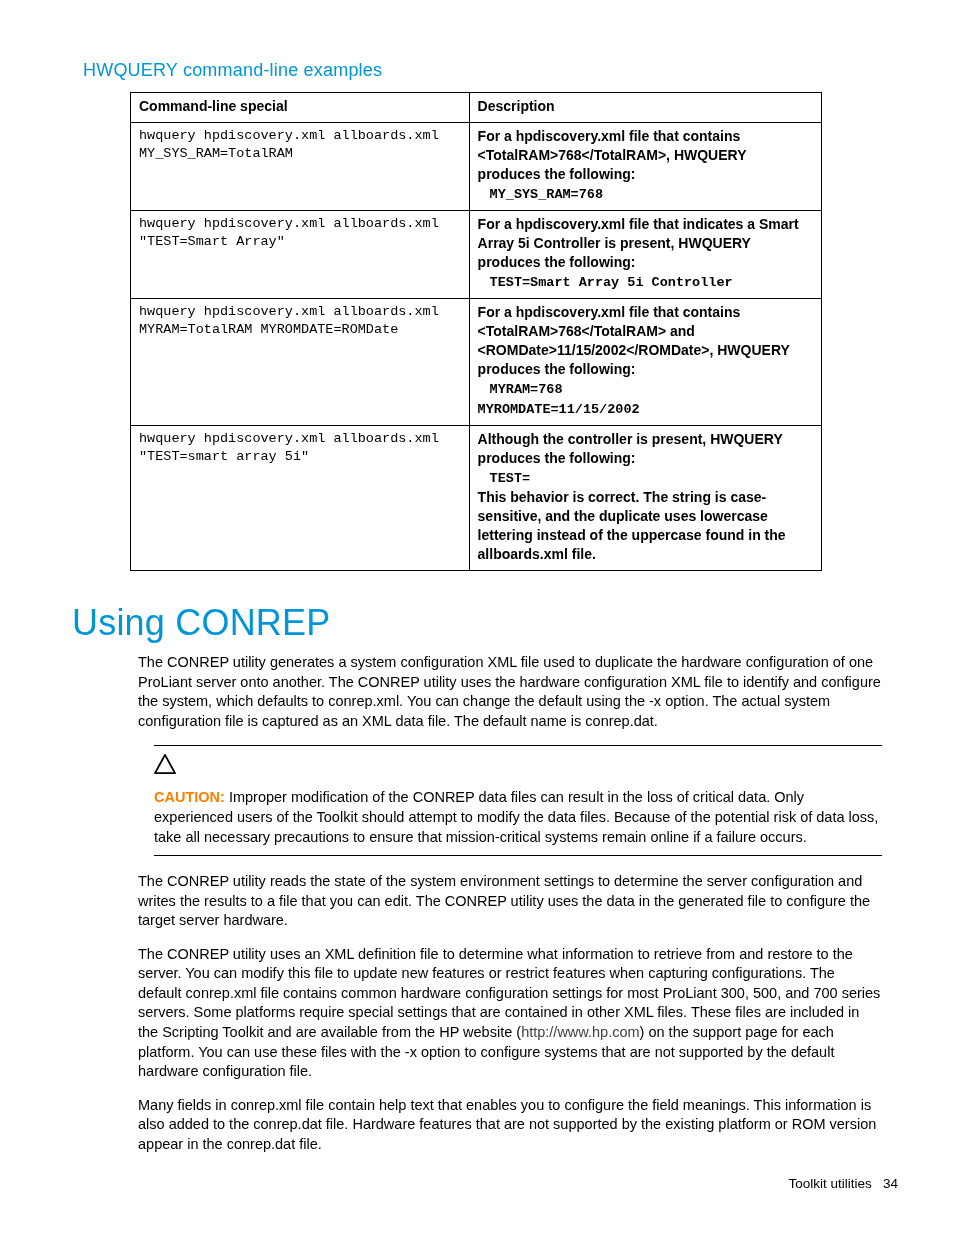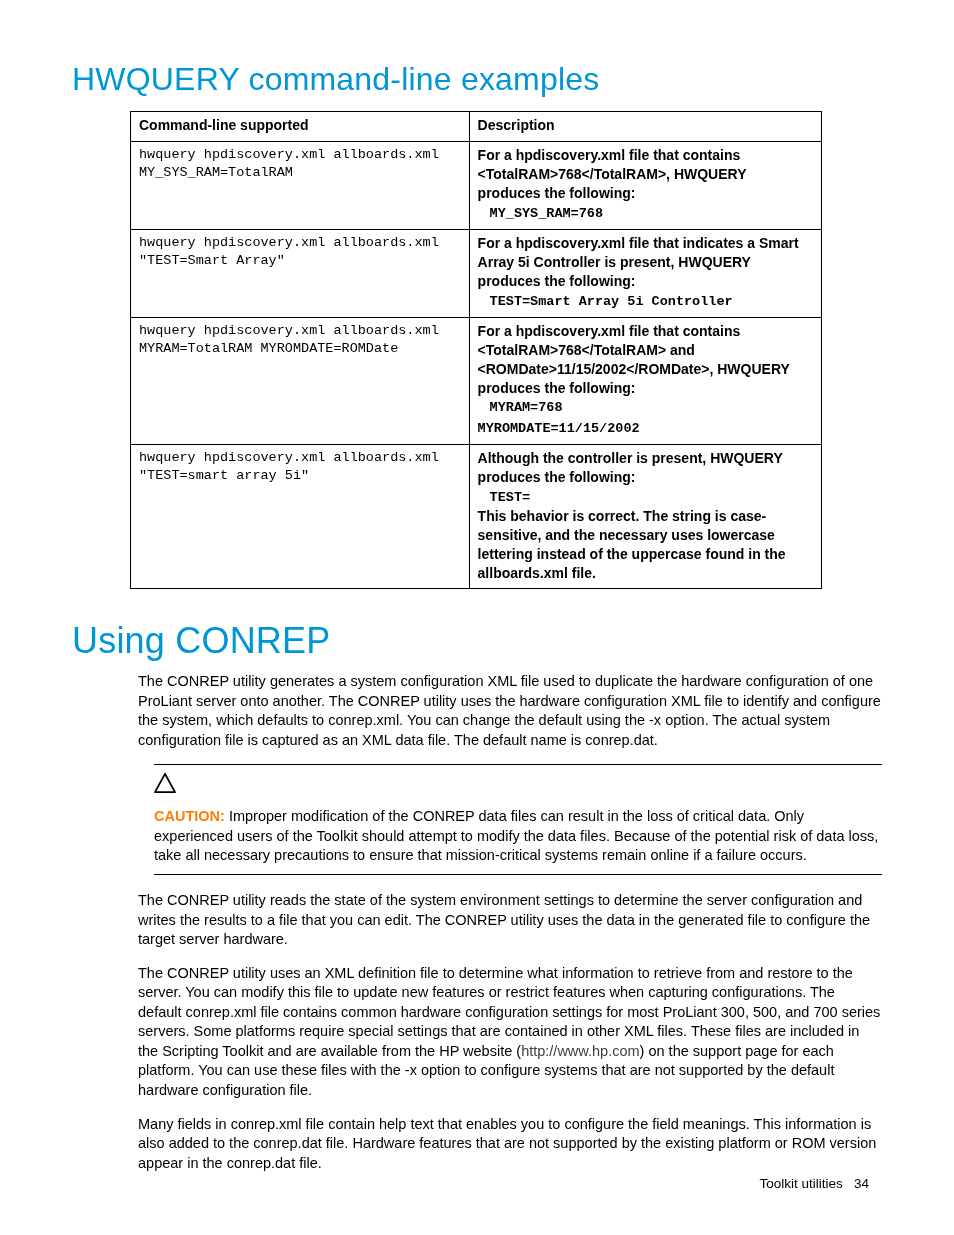--- a/index.html
+++ b/index.html
@@ -8,22 +8,22 @@
     color: #000;
     margin: 0;
     padding: 58px 72px 50px 72px;
     width: 954px;
     box-sizing: border-box;
     line-height: 1.35;
   }
   h2.section-title {
     color: #0096d6;
     font-weight: 300;
-    font-size: 32px;
-    margin: 0 0 10px 0;
+    font-size: 18px;
+    margin: 0 0 10px 11px;
     font-family: Arial, Helvetica, sans-serif;
     letter-spacing: 0.2px;
   }
   h1.big-title {
     color: #0096d6;
     font-weight: 300;
     font-size: 36px;
     margin: 28px 0 6px 0;
     letter-spacing: 0.2px;
   }
@@ -69,34 +69,34 @@
     font-size: 22px;
     line-height: 1;
     padding-top: 0px;
   }
   .caution-text { flex: 1; }
   .caution-label { color: #ff8000; font-weight: bold; }
   a.weblink { color: #404040; text-decoration: none; }
   .footer {
     position: absolute;
     bottom: 42px;
-    right: 85px;
+    right: 56px;
     font-size: 13.5px;
   }
   .desc-block { line-height: 1.35; font-weight: bold; }
 </style>
 </head>
 <body>
 
 <h2 class="section-title">HWQUERY command-line examples</h2>
 
 <table class="cmd-table">
   <thead>
     <tr>
-      <th class="col-arg">Command-line supported</th>
+      <th class="col-arg">Command-line special</th>
       <th class="col-desc">Description</th>
     </tr>
   </thead>
   <tbody id="cmd-tbody">
       <tr>
         <td class="mono">hwquery hpdiscovery.xml allboards.xml
 MY_SYS_RAM=TotalRAM</td>
         <td>
           <div class="desc-block"><span>For a hpdiscovery.xml file that contains &lt;TotalRAM&gt;768&lt;/TotalRAM&gt;, HWQUERY produces the following:</span><br><span class="mono">MY_SYS_RAM=768</span></div>
         </td>
@@ -113,21 +113,21 @@
 MYRAM=TotalRAM MYROMDATE=ROMDate</td>
         <td>
           <div class="desc-block"><span>For a hpdiscovery.xml file that contains &lt;TotalRAM&gt;768&lt;/TotalRAM&gt; and &lt;ROMDate&gt;11/15/2002&lt;/ROMDate&gt;, HWQUERY produces the following:</span><br><span class="mono">MYRAM=768
 MYROMDATE=11/15/2002</span></div>
         </td>
       </tr>
       <tr>
         <td class="mono">hwquery hpdiscovery.xml allboards.xml
 "TEST=smart array 5i"</td>
         <td>
-          <div class="desc-block"><span>Although the controller is present, HWQUERY produces the following:</span><br><span class="mono">TEST=</span><br><span>This behavior is correct. The string is case-sensitive, and the necessary uses lowercase lettering instead of the uppercase found in the allboards.xml file.</span></div>
+          <div class="desc-block"><span>Although the controller is present, HWQUERY produces the following:</span><br><span class="mono">TEST=</span><br><span>This behavior is correct. The string is case-sensitive, and the duplicate uses lowercase lettering instead of the uppercase found in the allboards.xml file.</span></div>
         </td>
       </tr>
     </tbody>
 </table>
 
 <h1 class="big-title">Using CONREP</h1>
 
 <div class="indent1">
   <p class="body">The CONREP utility generates a system configuration XML file used to duplicate the hardware configuration of one ProLiant server onto another. The CONREP utility uses the hardware configuration XML file to identify and configure the system, which defaults to conrep.xml. You can change the default using the -x option. The actual system configuration file is captured as an XML data file. The default name is conrep.dat.</p>
 </div>

